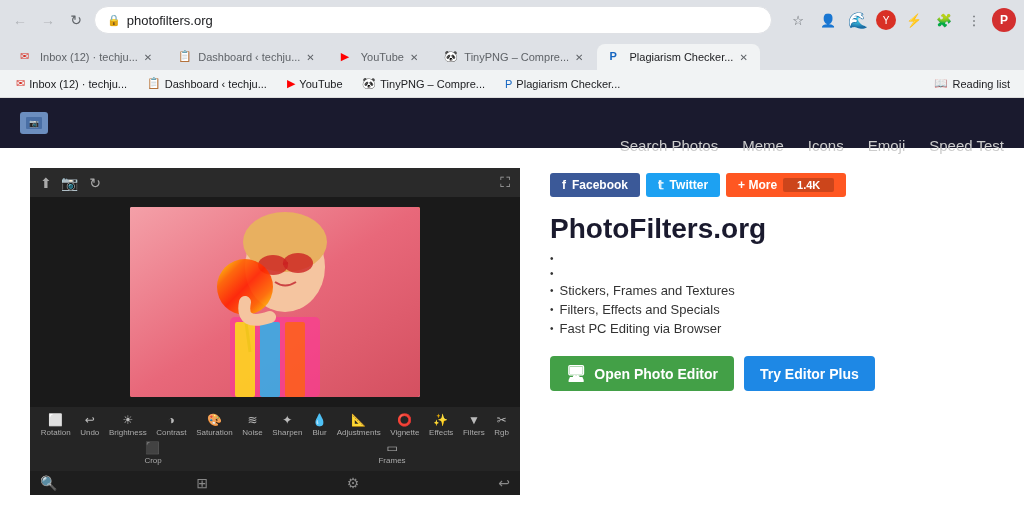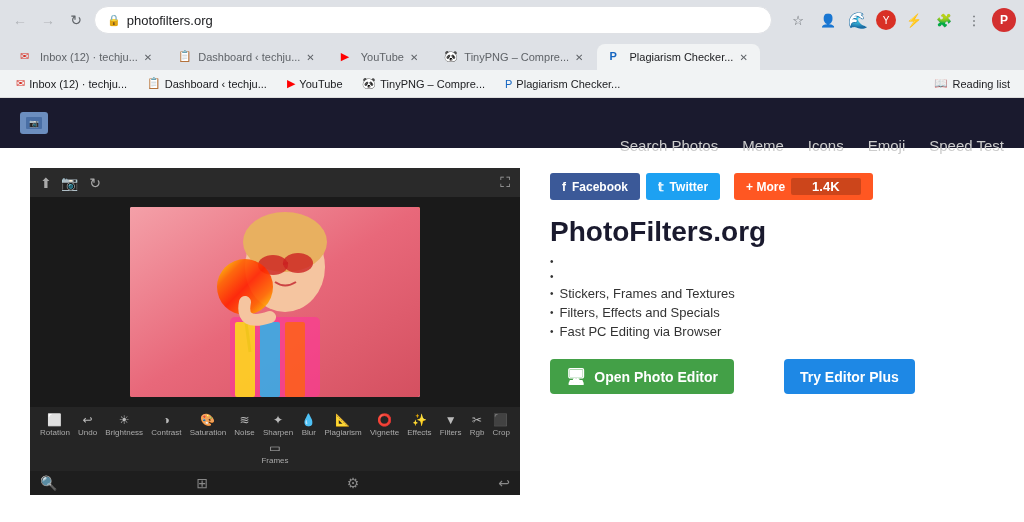--- a/index.html
+++ b/index.html
@@ -143,24 +143,24 @@
     .right-panel { flex: 1; padding-top: 5px; }
 
     .social-buttons { display: flex; gap: 6px; margin-bottom: 16px; }
     .social-btn {
       display: flex; align-items: center; gap: 6px;
       padding: 5px 12px; border-radius: 3px; cursor: pointer;
       font-size: 12px; color: white; border: none; font-weight: bold;
     }
     .social-btn.facebook { background: #3b5998; }
     .social-btn.twitter { background: #1da1f2; }
-    .social-btn.more { background: #ff5722; margin-left: 8px; }
+    .social-btn.more { background: #ff5722; }
     .social-count {
-      background: rgba(0,0,0,0.2); padding: 1px 21px;
-      border-radius: 2px; font-size: 13px;
+      background: rgba(0,0,0,0.2); padding: 1px 14px;
+      border-radius: 2px; font-size: 11px;
     }
 
     .site-title {
       font-size: 28px; font-weight: bold; color: #1a1a2e; margin-bottom: 6px;
     }
     .site-tagline {
       font-size: 14px; color: #555; margin-bottom: 14px;
     }
     .features-list { list-style: none; margin-bottom: 18px; }
     .features-list li {
@@ -169,21 +169,21 @@
     }
     .bullet { color: #333; font-size: 10px; }
 
     .cta-buttons { display: flex; gap: 10px; }
     .cta-btn {
       display: flex; align-items: center; gap: 8px;
       padding: 8px 16px; border-radius: 4px; cursor: pointer;
       font-size: 14px; font-weight: bold; border: none;
     }
     .cta-btn.open-editor { background: #43a047; color: white; }
-    .cta-btn.try-plus { background: #1e88e5; color: white; margin-left: 40px; }
+    .cta-btn.try-plus { background: #1e88e5; color: white; }
     .cta-icon { font-size: 16px; }
   </style>
 </head>
 <body>
 
 <div>
 
   <div class="browser-toolbar">
     <div class="nav-buttons">
       <button class="nav-btn disabled">←</button>
@@ -370,21 +370,21 @@
         <div class="editor-tool">
           <span class="editor-tool-icon">✦</span>
           <span>Sharpen</span>
         </div>
         <div class="editor-tool">
           <span class="editor-tool-icon">💧</span>
           <span>Blur</span>
         </div>
         <div class="editor-tool">
           <span class="editor-tool-icon">📐</span>
-          <span>Plagiarism</span>
+          <span>Adjustments</span>
         </div>
         <div class="editor-tool">
           <span class="editor-tool-icon">⭕</span>
           <span>Vignette</span>
         </div>
         <div class="editor-tool">
           <span class="editor-tool-icon">✨</span>
           <span>Effects</span>
         </div>
         <div class="editor-tool">

